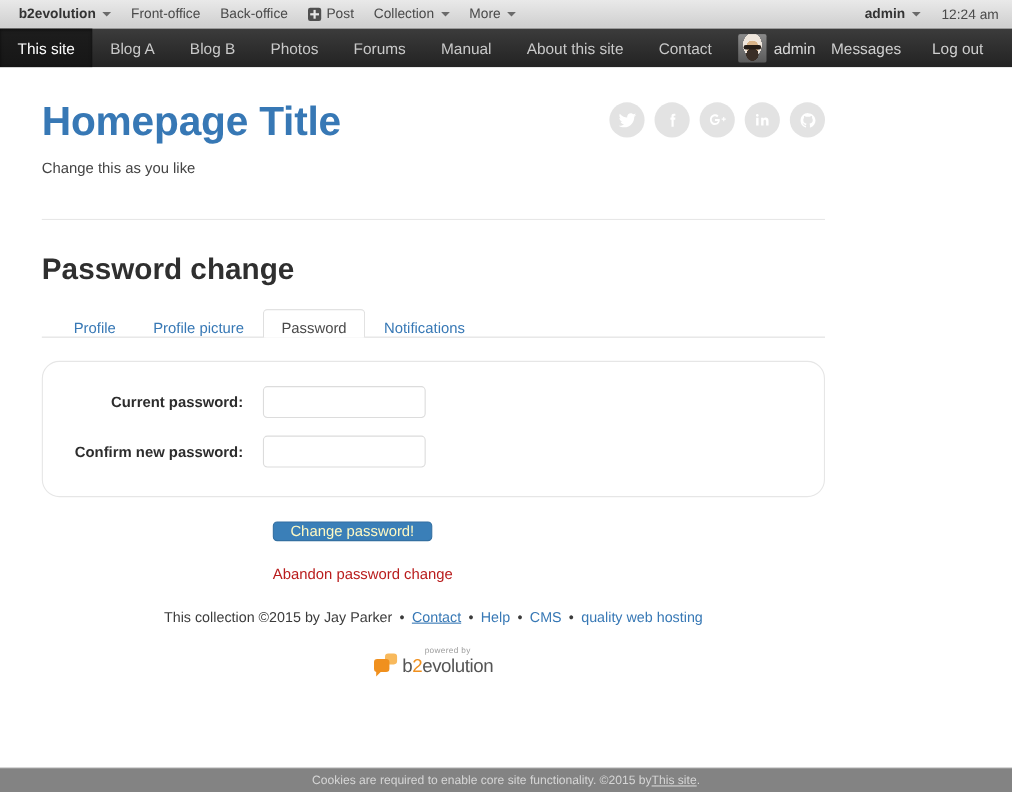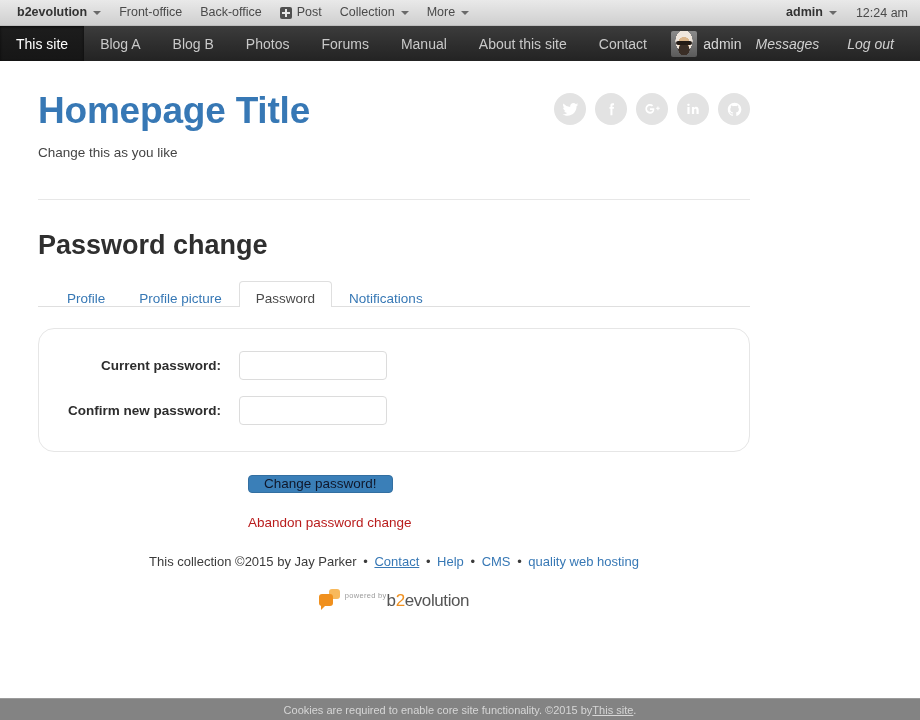--- a/index.html
+++ b/index.html
@@ -81,21 +81,21 @@
     align-items: center;
     padding: 0 16px;
     color: #c9c9c9;
     white-space: nowrap;
   }
   .nav-item.active {
     background: linear-gradient(to bottom, #1d1d1d 0%, #161616 100%);
     color: #ffffff;
     box-shadow: inset 0 1px 3px rgba(0,0,0,.6);
   }
-  .nav-right .nav-item { color: #cfcfcf; padding: 0 14px; font-style: italic; }
+  .nav-right .nav-item { color: #cfcfcf; padding: 0 14px; }
   .nav-avatar-wrap { display: flex; align-items: center; padding-left: 6px; }
   .avatar {
     width: 26px; height: 26px;
     border-radius: 2px;
     margin-right: 6px;
     background:
       radial-gradient(circle at 50% 72%, #3a2e26 0%, #3a2e26 24%, transparent 25%),
       radial-gradient(ellipse at 50% 46%, #d9b489 0%, #d9b489 30%, transparent 31%),
       radial-gradient(ellipse at 50% 38%, #efe6dc 0%, #efe6dc 46%, transparent 47%),
       linear-gradient(to bottom, #8b8b8b, #5a5a5a);
@@ -256,21 +256,21 @@
   }
 
   
   .form-actions {
     margin-top: 22px;
     padding-left: 210px;
   }
   .btn-primary {
     background: #3a7fb8;
     border: 1px solid #336fa1;
-    color: #0f172a;
+    color: #fef9c3;
     font-size: 13.5px;
     padding: 0 15px;
     border-radius: 4px;
     cursor: pointer;
     font-family: "Liberation Sans", sans-serif;
     line-height: 1.15;
   }
   .abandon-link {
     display: block;
     margin-top: 22px;
@@ -303,21 +303,21 @@
     width: 14px; height: 12px; background: #f0901e; border-radius: 3px;
   }
   .pb-bubbles .b1::after {
     content:""; position:absolute; left:2px; bottom:-4px;
     border-left: 5px solid #f0901e; border-bottom: 5px solid transparent;
   }
   .pb-bubbles .b2 {
     position: absolute; left: 10px; top: 0;
     width: 11px; height: 10px; background: #f8b95c; border-radius: 3px;
   }
-  .pb-text { display: flex; flex-direction: row; line-height: 1; }
+  .pb-text { display: flex; flex-direction: column; line-height: 1; }
   .pb-top { font-size: 7.5px; color: #9b9b9b; letter-spacing: .3px; margin-bottom: 1px; }
   .pb-main { font-size: 17px; color: #555; letter-spacing: -0.4px; }
   .pb-main .accent { color: #f0901e; }
 
   
   #cookie-bar {
     position: absolute;
     left: 0; bottom: 0;
     width: 920px;
     height: 22px;

